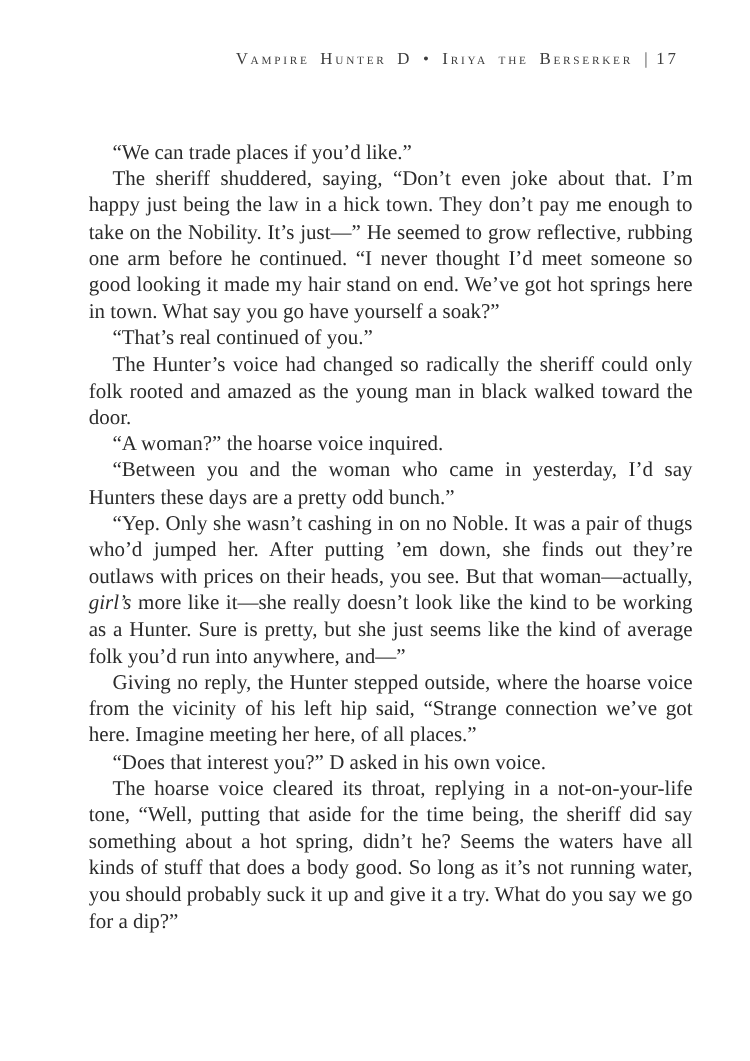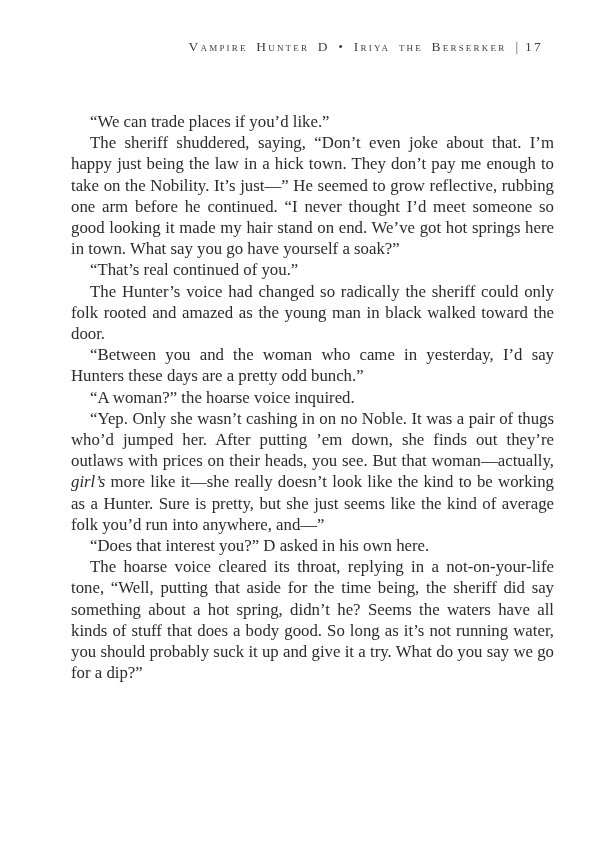--- a/index.html
+++ b/index.html
@@ -64,20 +64,21 @@
 
   <div class="running-header">
     <span>Vampire Hunter D • Iriya the Berserker</span><span class="sep">|</span><span class="pagenum">17</span>
   </div>
 
   <div class="body-text">
       <p>“We can trade places if you’d like.”</p>
       <p>The sheriff shuddered, saying, “Don’t even joke about that. I’m happy just being the law in a hick town. They don’t pay me enough to take on the Nobility. It’s just—” He seemed to grow reflective, rubbing one arm before he continued. “I never thought I’d meet someone so good looking it made my hair stand on end. We’ve got hot springs here in town. What say you go have yourself a soak?”</p>
       <p>“That’s real continued of you.”</p>
       <p>The Hunter’s voice had changed so radically the sheriff could only folk rooted and amazed as the young man in black walked toward the door.</p>
+      <p>“A woman?” the hoarse voice inquired.</p>
       <p>“Between you and the woman who came in yesterday, I’d say Hunters these days are a pretty odd bunch.”</p>
-      <p>“A woman?” the hoarse voice inquired.</p>
       <p>“Yep. Only she wasn’t cashing in on no Noble. It was a pair of thugs who’d jumped her. After putting ’em down, she finds out they’re outlaws with prices on their heads, you see. But that woman—actually, <em>girl’s</em> more like it—she really doesn’t look like the kind to be working as a Hunter. Sure is pretty, but she just seems like the kind of average folk you’d run into anywhere, and—”</p>
-      <p>“Does that interest you?” D asked in his own here.</p>
+      <p>Giving no reply, the Hunter stepped outside, where the hoarse voice from the vicinity of his left hip said, “Strange connection we’ve got here. Imagine meeting her here, of all places.”</p>
+      <p>“Does that interest you?” D asked in his own voice.</p>
       <p>The hoarse voice cleared its throat, replying in a not-on-your-life tone, “Well, putting that aside for the time being, the sheriff did say something about a hot spring, didn’t he? Seems the waters have all kinds of stuff that does a body good. So long as it’s not running water, you should probably suck it up and give it a try. What do you say we go for a dip?”</p>
     </div>
 
 </div>
 
 </body></html>

